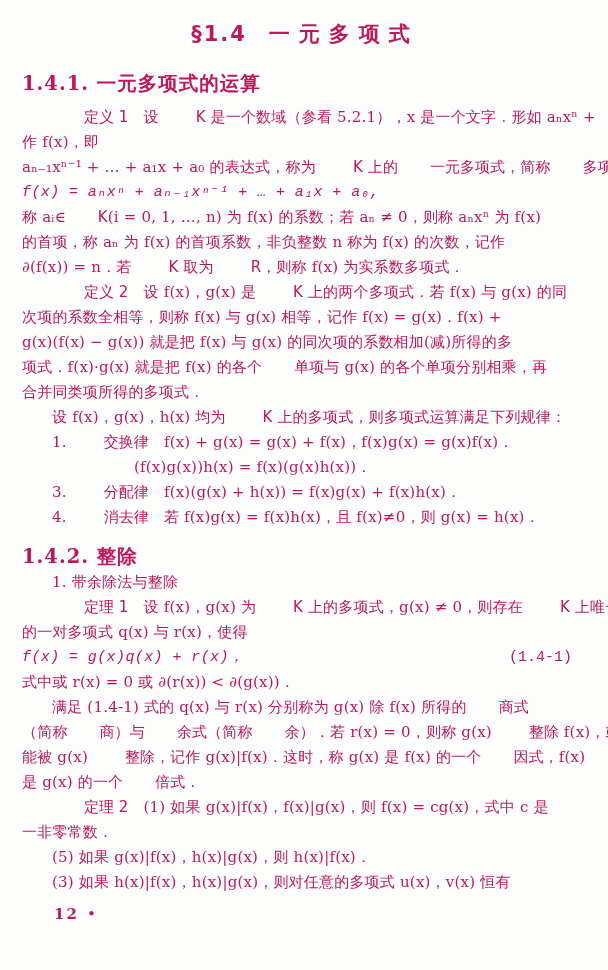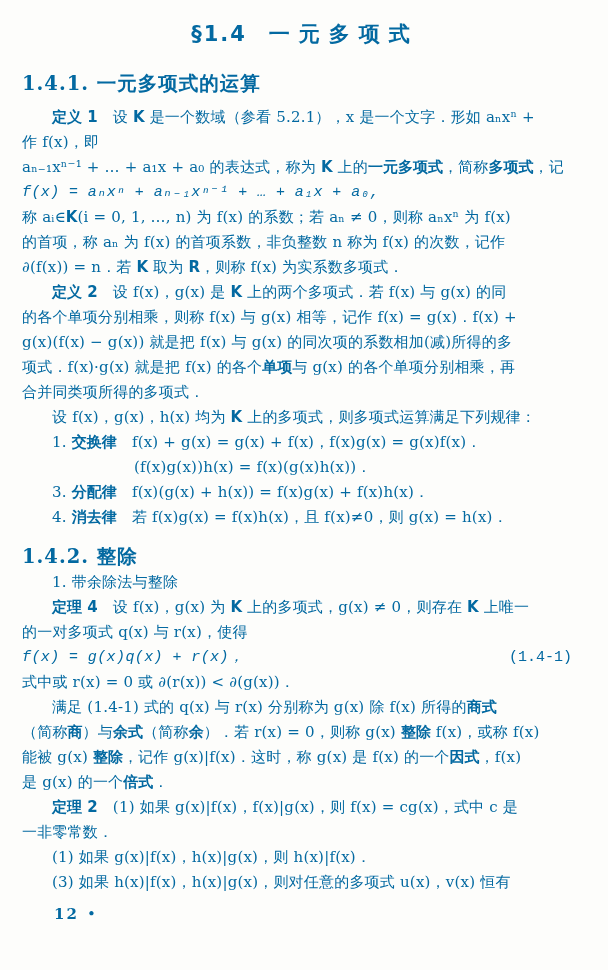--- a/index.html
+++ b/index.html
@@ -6,21 +6,21 @@
     margin: 0;
     padding: 0;
     background: #ffffff;
   }
   .page {
     position: relative;
     width: 608px;
     height: 970px;
     box-sizing: border-box;
     background: #fdfdfb;
-    color: #0369a1;
+    color: #be185d;
     font-family: "DejaVu Serif", "Liberation Serif", serif;
     font-size: 15px;
     overflow: hidden;
     padding: 16px 20px 8px 22px;
   }
   .chapter-title {
     text-align: center;
     font-family: "DejaVu Sans", "Liberation Sans", sans-serif;
     font-weight: bold;
     font-size: 21px;
@@ -67,22 +67,23 @@
     letter-spacing: 0.4px;
   }
   .eq-number {
     position: absolute;
     right: 16px;
     top: 0;
     font-style: normal;
   }
   b {
     font-family: "DejaVu Sans", "Liberation Sans", sans-serif;
-    font-weight: bold;
+    font-weight: normal;
     letter-spacing: 0;
+    margin-left: 32px;
   }
   .footer {
     margin-top: 10px;
     margin-left: 32px;
     font-weight: bold;
     font-size: 15px;
     letter-spacing: 2px;
   }
   .footer .bullet {
     font-weight: normal;
@@ -104,51 +105,51 @@
   <div class="line">作 f(x)，即</div>
   <div class="line">aₙ₋₁xⁿ⁻¹ + … + a₁x + a₀ 的表达式，称为 <b>K</b> 上的<b>一元多项式</b>，简称<b>多项式</b>，记</div>
 
   <div class="eq-row eq">f(x) = aₙxⁿ + aₙ₋₁xⁿ⁻¹ + … + a₁x + a₀,</div>
 
   <div class="line">称 aᵢ∈<b>K</b>(i = 0, 1, …, n) 为 f(x) 的系数；若 aₙ ≠ 0，则称 aₙxⁿ 为 f(x)</div>
   <div class="line">的首项，称 aₙ 为 f(x) 的首项系数，非负整数 n 称为 f(x) 的次数，记作</div>
   <div class="line">∂(f(x)) = n．若 <b>K</b> 取为 <b>R</b>，则称 f(x) 为实系数多项式．</div>
 
   <div class="line indent"><b>定义 2</b>　设 f(x)，g(x) 是 <b>K</b> 上的两个多项式．若 f(x) 与 g(x) 的同</div>
-  <div class="line">的各个单项分别相乘，则称 f(x) 与 g(x) 相等，记作 f(x) = g(x)．f(x) +</div>
+  <div class="line">次项的系数全相等，则称 f(x) 与 g(x) 相等，记作 f(x) = g(x)．f(x) +</div>
   <div class="line">g(x)(f(x) − g(x)) 就是把 f(x) 与 g(x) 的同次项的系数相加(减)所得的多</div>
   <div class="line">项式．f(x)·g(x) 就是把 f(x) 的各个<b>单项</b>与 g(x) 的各个单项分别相乘，再</div>
   <div class="line">合并同类项所得的多项式．</div>
 
   <div class="line indent">设 f(x)，g(x)，h(x) 均为 <b>K</b> 上的多项式，则多项式运算满足下列规律：</div>
   <div class="line indent">1. <b>交换律</b>　f(x) + g(x) = g(x) + f(x)，f(x)g(x) = g(x)f(x)．</div>
   <div class="line cont-indent">(f(x)g(x))h(x) = f(x)(g(x)h(x))．</div>
   <div class="line indent">3. <b>分配律</b>　f(x)(g(x) + h(x)) = f(x)g(x) + f(x)h(x)．</div>
   <div class="line indent">4. <b>消去律</b>　若 f(x)g(x) = f(x)h(x)，且 f(x)≠0，则 g(x) = h(x)．</div>
 
   <div class="section-heading second">1.4.2. 整除</div>
 
   <div class="line indent">1. 带余除法与整除</div>
-  <div class="line indent"><b>定理 4</b>　设 f(x)，g(x) 为 <b>K</b> 上的多项式，g(x) ≠ 0，则存在 <b>K</b> 上唯一</div>
+  <div class="line indent"><b>定理 1</b>　设 f(x)，g(x) 为 <b>K</b> 上的多项式，g(x) ≠ 0，则存在 <b>K</b> 上唯一</div>
   <div class="line">的一对多项式 q(x) 与 r(x)，使得</div>
 
   <div class="eq-row">
     <span class="eq">f(x) = g(x)q(x) + r(x)，</span>
     <span class="eq-number">(1.4-1)</span>
   </div>
 
   <div class="line">式中或 r(x) = 0 或 ∂(r(x)) &lt; ∂(g(x))．</div>
 
   <div class="line indent">满足 (1.4-1) 式的 q(x) 与 r(x) 分别称为 g(x) 除 f(x) 所得的<b>商式</b></div>
   <div class="line">（简称<b>商</b>）与<b>余式</b>（简称<b>余</b>）．若 r(x) = 0，则称 g(x) <b>整除</b> f(x)，或称 f(x)</div>
   <div class="line">能被 g(x) <b>整除</b>，记作 g(x)|f(x)．这时，称 g(x) 是 f(x) 的一个<b>因式</b>，f(x)</div>
   <div class="line">是 g(x) 的一个<b>倍式</b>．</div>
 
   <div class="line indent"><b>定理 2</b>　(1) 如果 g(x)|f(x)，f(x)|g(x)，则 f(x) = cg(x)，式中 c 是</div>
   <div class="line">一非零常数．</div>
-  <div class="line indent">(1) 如果 g(x)|f(x)，h(x)|g(x)，则 h(x)|f(x)．</div>
+  <div class="line indent">(5) 如果 g(x)|f(x)，h(x)|g(x)，则 h(x)|f(x)．</div>
   <div class="line indent">(3) 如果 h(x)|f(x)，h(x)|g(x)，则对任意的多项式 u(x)，v(x) 恒有</div>
 
   <div class="footer">
     <span>12</span><span class="bullet">•</span>
   </div>
 
 </div>
 
 </body></html>

